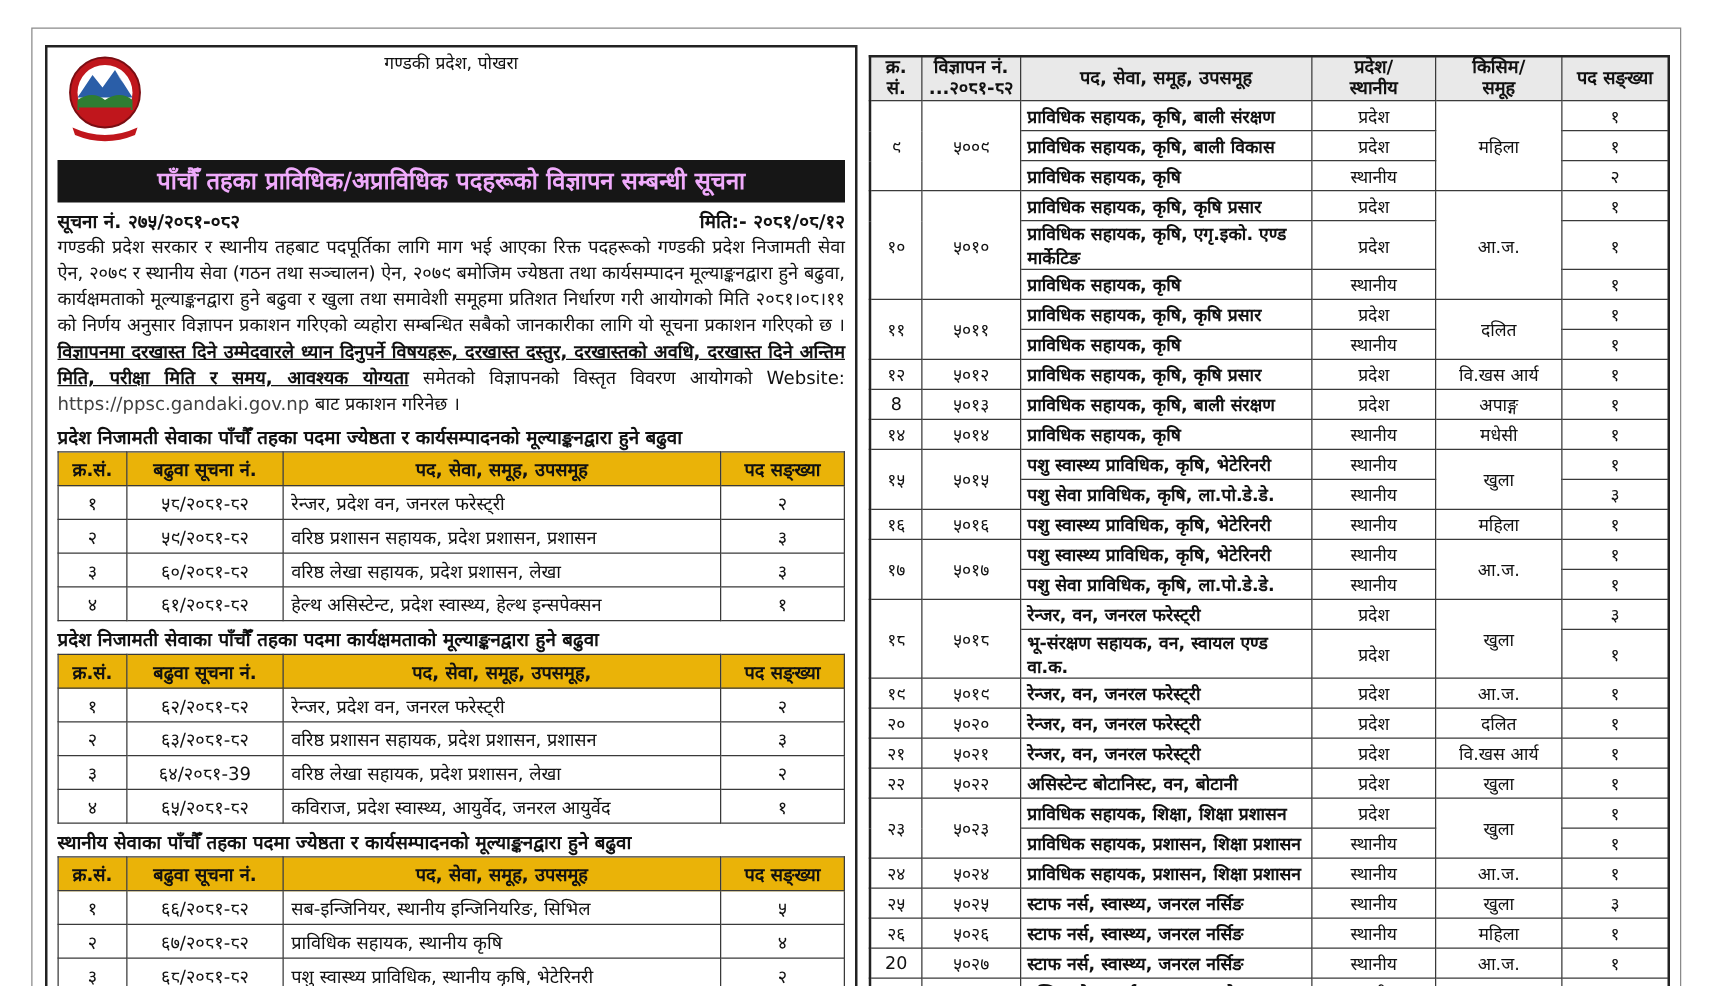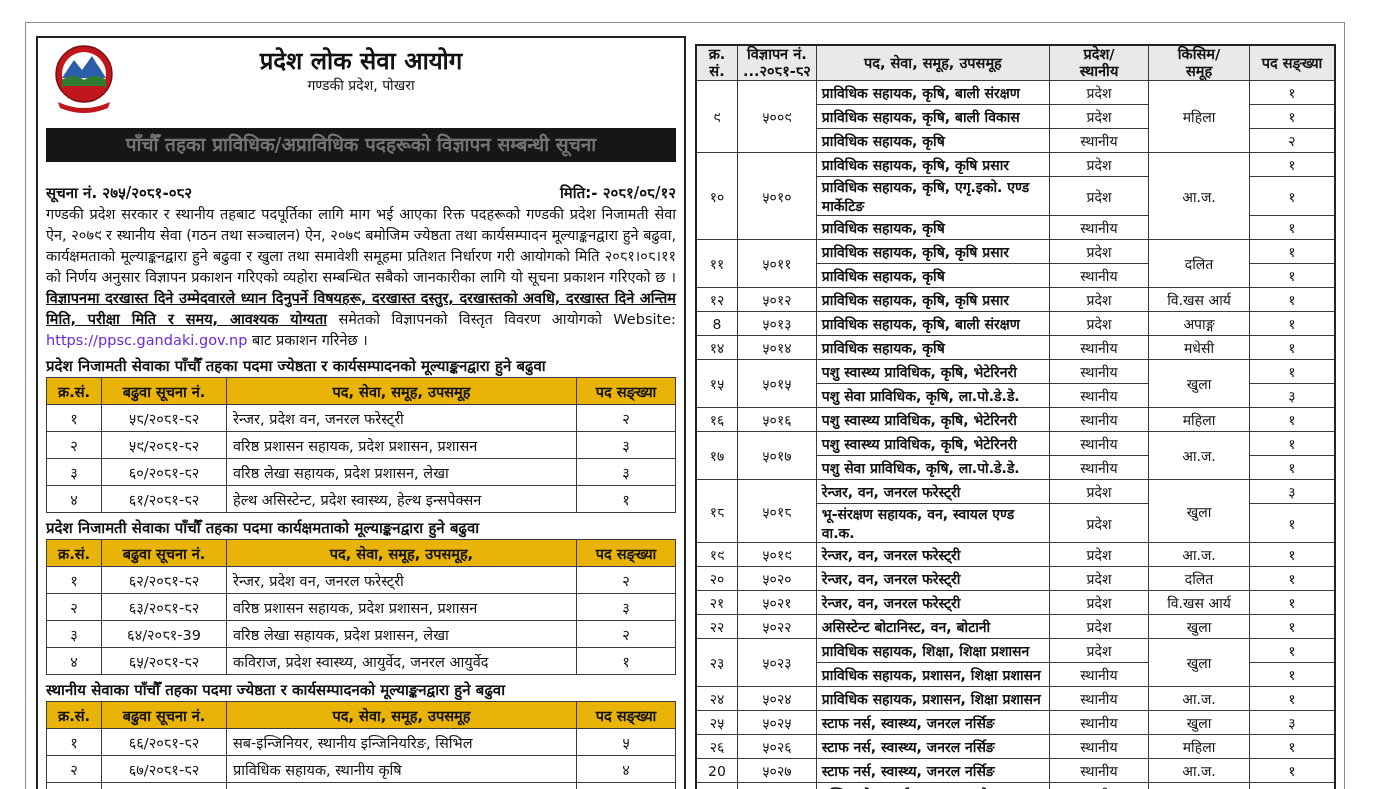--- a/index.html
+++ b/index.html
@@ -7,27 +7,27 @@
         font-family:"DejaVu Sans",sans-serif;color:#111;}
   #outer-frame{position:absolute;left:25px;top:22px;width:1318px;height:790px;
         border:1px solid #8a8a8a;}
   
   #left-panel{position:absolute;left:36px;top:36px;width:650px;height:760px;
         border:2px solid #222;box-sizing:border-box;padding:4px 8px 0 8px;background:#fff;}
   .hdr{position:relative;text-align:center;min-height:80px;}
   .hdr .logo{position:absolute;left:6px;top:2px;width:64px;height:72px;}
   .org-title{font-size:24px;font-weight:bold;line-height:30px;padding-top:4px;}
   .org-sub{font-size:14px;line-height:18px;}
-  .banner{background:#161616;color:#737373;font-weight:bold;font-size:19px;text-align:center;
+  .banner{background:#161616;color:#f0abfc;font-weight:bold;font-size:19px;text-align:center;
         padding:3px 0 5px 0;margin-top:6px;}
   .notice-line{display:flex;justify-content:space-between;font-weight:bold;font-size:15px;
-        margin-top:20px;}
+        margin-top:4px;}
   .para{font-size:14.5px;line-height:21px;text-align:justify;margin-top:2px;}
   .para .bu{font-weight:bold;text-decoration:underline;}
-  .para .url{color:#6d28d9;text-decoration:none;}
+  .para .url{color:#404040;text-decoration:none;}
   .sec-title{font-weight:bold;font-size:15px;margin:4px 0 2px 0;}
   table{border-collapse:collapse;width:100%;}
   .ptable td,.ptable th{border:1.5px solid #3a3a3a;font-size:14.5px;padding:1px 6px;height:24px;}
   .ptable th{background:#eab308;font-weight:bold;text-align:center;}
   .ptable .c-sn{width:42px;text-align:center;}
   .ptable .c-no{width:112px;text-align:center;}
   .ptable .c-cnt{width:86px;text-align:center;}
   
   #right-panel{position:absolute;left:695px;top:44px;width:641px;}
   .atable td,.atable th{border:1px solid #3a3a3a;font-size:14px;padding:0 5px;height:23px;}
@@ -53,21 +53,20 @@
       <svg class="logo" viewBox="0 0 64 72">
         <circle cx="32" cy="30" r="28" fill="#c0161c"></circle>
         <circle cx="32" cy="30" r="22" fill="#ffffff"></circle>
         <path d="M10 34 L22 16 L30 26 L40 12 L54 34 Z" fill="#2a5ea8"></path>
         <path d="M22 16 L26 21 L30 26 Z M40 12 L44 19 L47 23 Z" fill="#ffffff" opacity="0.8"></path>
         <path d="M10 36 Q22 28 32 36 Q44 28 54 36 L54 44 L10 44 Z" fill="#2e7d32"></path>
         <path d="M11 42 H53 Q50 56 32 58 Q14 56 11 42 Z" fill="#c0161c"></path>
         <path d="M6 58 Q32 70 58 58 L56 64 Q32 74 8 64 Z" fill="#c0161c"></path>
         <circle cx="32" cy="30" r="28" fill="none" stroke="#7a0d12" stroke-width="1.5"></circle>
       </svg>
-      <div class="org-title">प्रदेश लोक सेवा आयोग</div>
       <div class="org-sub">गण्डकी प्रदेश, पोखरा</div>
     </div>
 
     <div class="banner">पाँचौँ तहका प्राविधिक/अप्राविधिक पदहरूको विज्ञापन सम्बन्धी सूचना</div>
 
     <div class="notice-line">
       <span>सूचना नं. २७५/२०८१-०८२</span>
       <span>मिति:- २०८१/०८/१२</span>
     </div>
 

